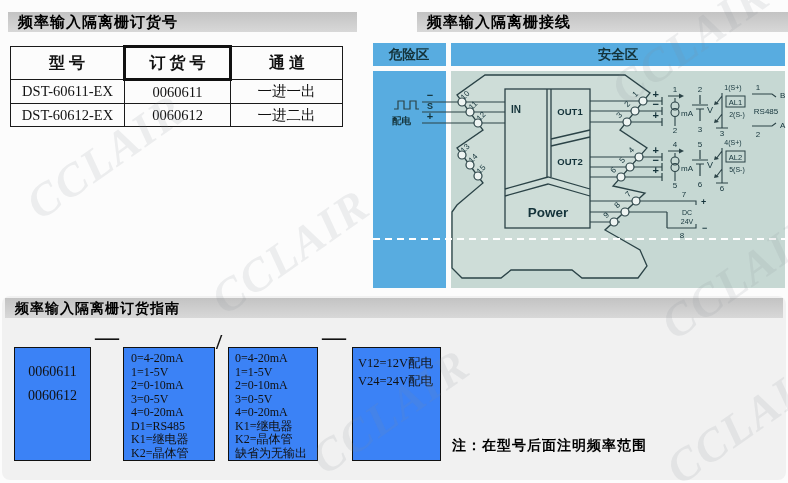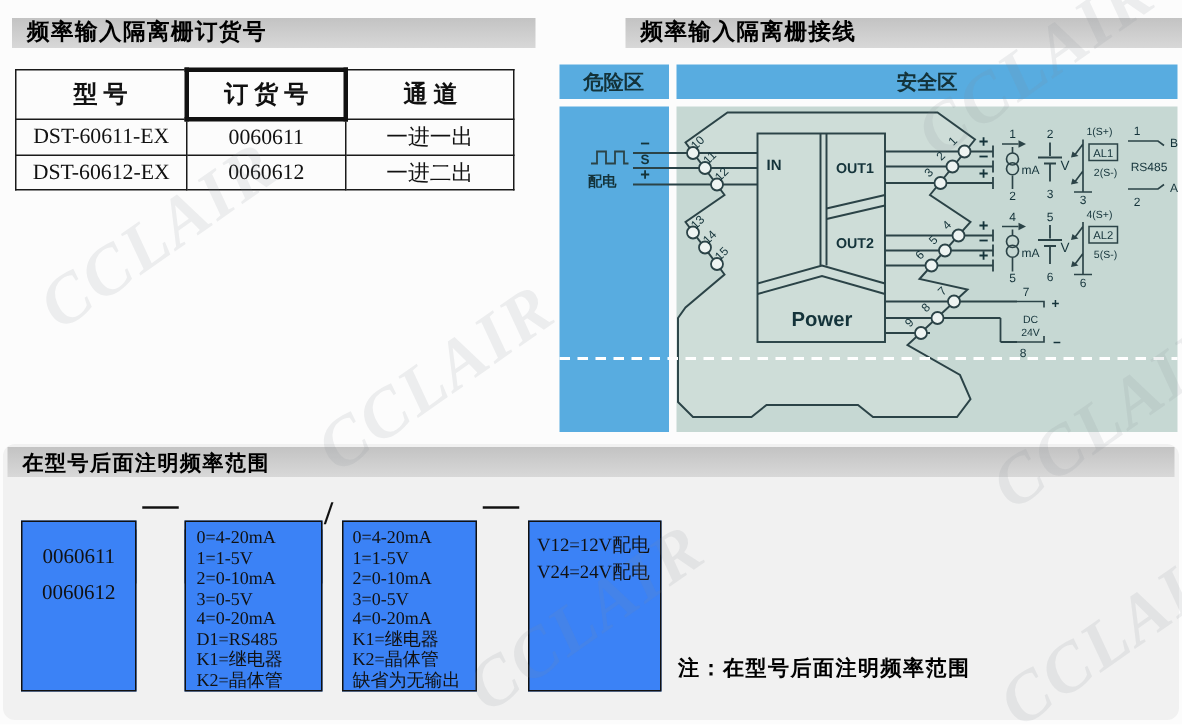--- a/index.html
+++ b/index.html
@@ -239,21 +239,21 @@
       <text x="317" y="177" text-anchor="middle" font-size="7">DC</text>
       <text x="317" y="186" text-anchor="middle" font-size="7">24V</text>
       <text x="332" y="193" font-size="9" font-weight="bold">−</text>
       <text x="312" y="200" text-anchor="middle" font-size="8">8</text>
     </g>
 
     <path d="M3,201 H415" stroke="#ffffff" stroke-width="2" stroke-dasharray="7 5" fill="none"></path>
   </svg>
 
   <div class="panel"></div>
-  <div class="tbar" style="left:5px;top:298px;width:778px;font-size:14px;">在型号后面注明频率范围</div>
+  <div class="tbar" style="left:5px;top:298px;width:778px;font-size:14px;">频率输入隔离栅订货指南</div>
 
   <div class="gbox-h" style="left:14px;top:328px;width:77px;">订货号</div>
   <div class="gbox-b" style="left:14px;top:347px;width:77px;height:114px;padding-top:12px;text-align:center;">
     <div style="font-size:14px;line-height:24px;">0060611</div>
     <div style="font-size:14px;line-height:24px;">0060612</div>
   </div>
 
   <div class="dash" style="left:95px;top:332px;">—</div>
 
   <div class="gbox-h" style="left:123px;top:328px;width:92px;">输出 I</div>

